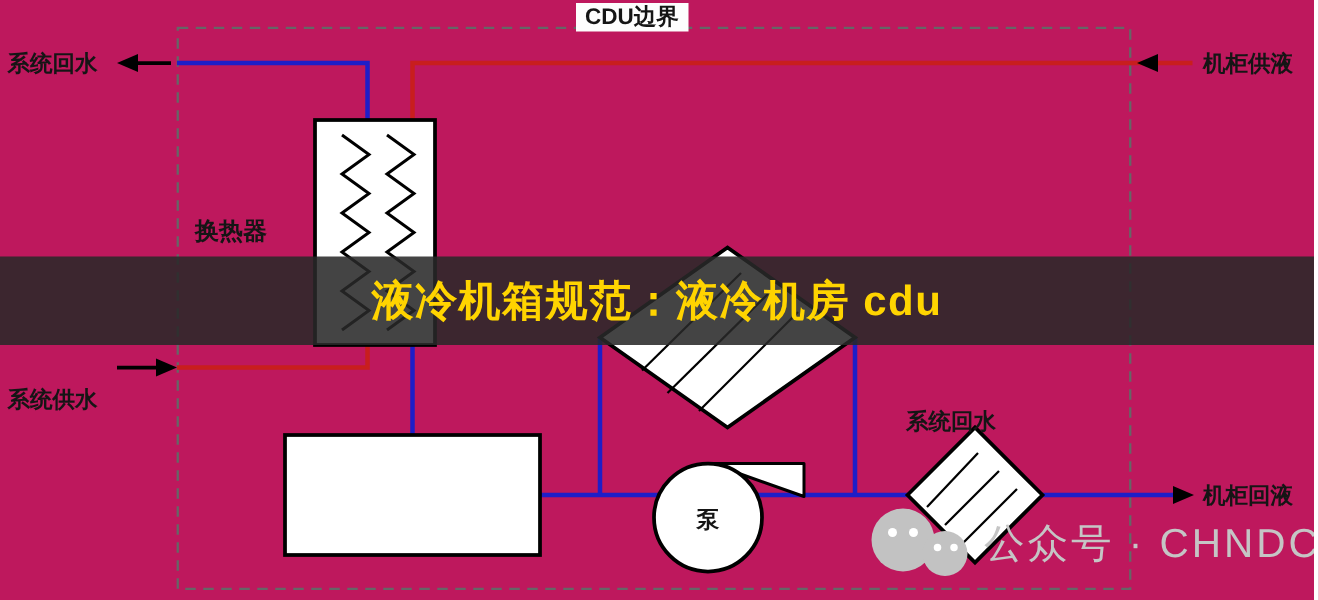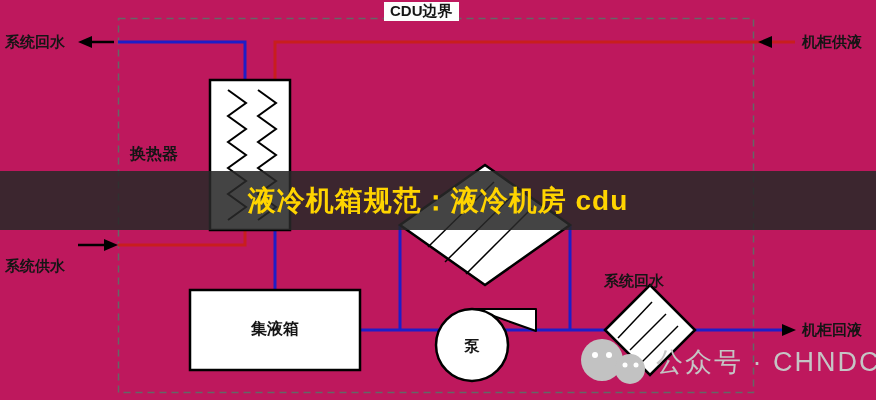--- a/index.html
+++ b/index.html
@@ -99,21 +99,20 @@
 
   <div class="lbl port-label" style="left:802px;top:33px;">机柜供液</div>
 
   <div class="lbl port-label" style="left:802px;top:321px;">机柜回液</div>
 
   <div class="lbl comp-label" style="left:130px;top:126px;font-size:16px;">换热器</div>
 
 
   <div class="lbl comp-label" style="left:604px;top:254px;">系统回水</div>
 
-  <div class="lbl tank-label">集液箱</div>
 
   <div class="lbl pump-label">泵</div>
 
   <div id="watermark">
     <svg width="72" height="52" viewBox="0 0 72 52">
       <circle cx="26" cy="24" r="21" fill="#c2c2c2"></circle>
       <circle cx="54" cy="33" r="15" fill="#c2c2c2"></circle>
       <circle cx="19" cy="19" r="3" fill="#ffffff"></circle>
       <circle cx="33" cy="19" r="3" fill="#ffffff"></circle>
       <circle cx="49" cy="29" r="2.5" fill="#ffffff"></circle>

